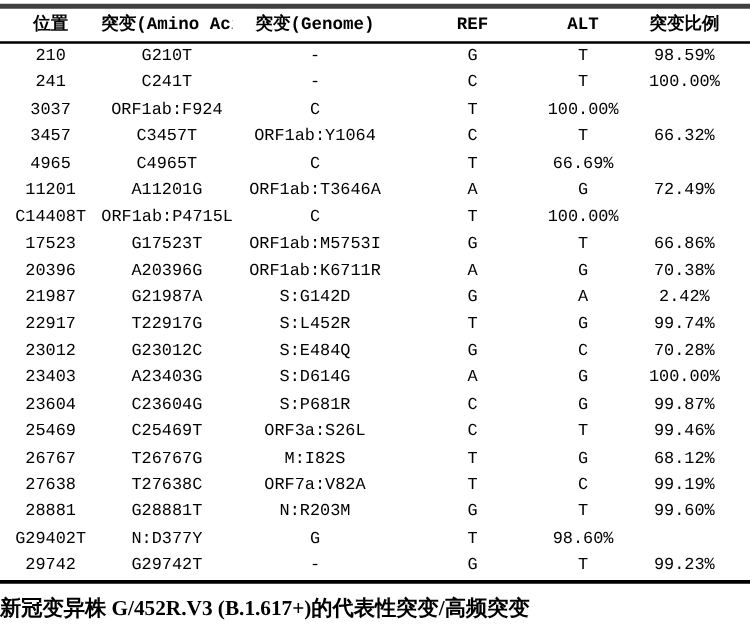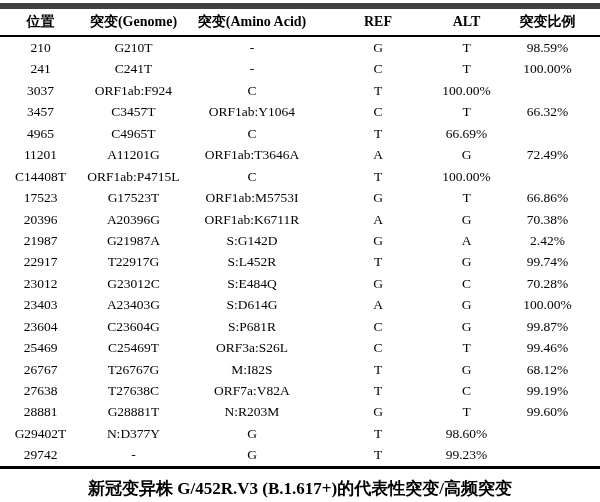--- a/index.html
+++ b/index.html
@@ -12,22 +12,23 @@
     width: 600px;
     height: 502px;
     background: #ffffff;
     color: #000000;
     font-family: "Liberation Serif", "DejaVu Serif", serif;
     overflow: hidden;
   }
   .table {
     margin-top: 3px;
     width: 600px;
-    border-top: 6px solid #404040;
+    border-top: 4px solid #404040;
     border-bottom: 3px solid #000000;
+    font-family: Liberation Mono, monospace;
   }
   .row {
     display: grid;
     grid-template-columns: 13.5% 17.5% 22% 20% 9.5% 17.5%;
     width: 100%;
   }
   .thead {
     border-bottom: 2px solid #000000;
   }
   .thead .cell {
@@ -42,37 +43,37 @@
     font-size: 13.5px;
   }
   .cell {
     text-align: center;
     white-space: nowrap;
     overflow: hidden;
   }
   .caption {
     margin-top: 9px;
     width: 600px;
-    text-align: center;
+    text-align: left;
     font-weight: bold;
     font-size: 17px;
     line-height: 22px;
   }
 </style>
 </head>
 <body>
 
 <div class="page">
 
   <div class="table">
 
     <div class="row thead">
       <div class="cell">位置</div>
+      <div class="cell">突变(Amino Acid)</div>
       <div class="cell">突变(Genome)</div>
-      <div class="cell">突变(Amino Acid)</div>
       <div class="cell">REF</div>
       <div class="cell">ALT</div>
       <div class="cell">突变比例</div>
     </div>
 
     <div class="tbody" id="tbody">
         <div class="row">
     <div class="cell">210</div>
     <div class="cell">G210T</div>
     <div class="cell">-</div>
@@ -215,20 +216,21 @@
   </div>
         <div class="row">
     <div class="cell">G29402T</div>
     <div class="cell">N:D377Y</div>
     <div class="cell">G</div>
     <div class="cell">T</div>
     <div class="cell">98.60%</div>
   </div>
         <div class="row">
     <div class="cell">29742</div>
+    <div class="cell">G29742T</div>
     <div class="cell">-</div>
     <div class="cell">G</div>
     <div class="cell">T</div>
     <div class="cell">99.23%</div>
   </div>
       </div>
 
   </div>
 
   <div class="caption">新冠变异株 G/452R.V3 (B.1.617+)的代表性突变/高频突变</div>

